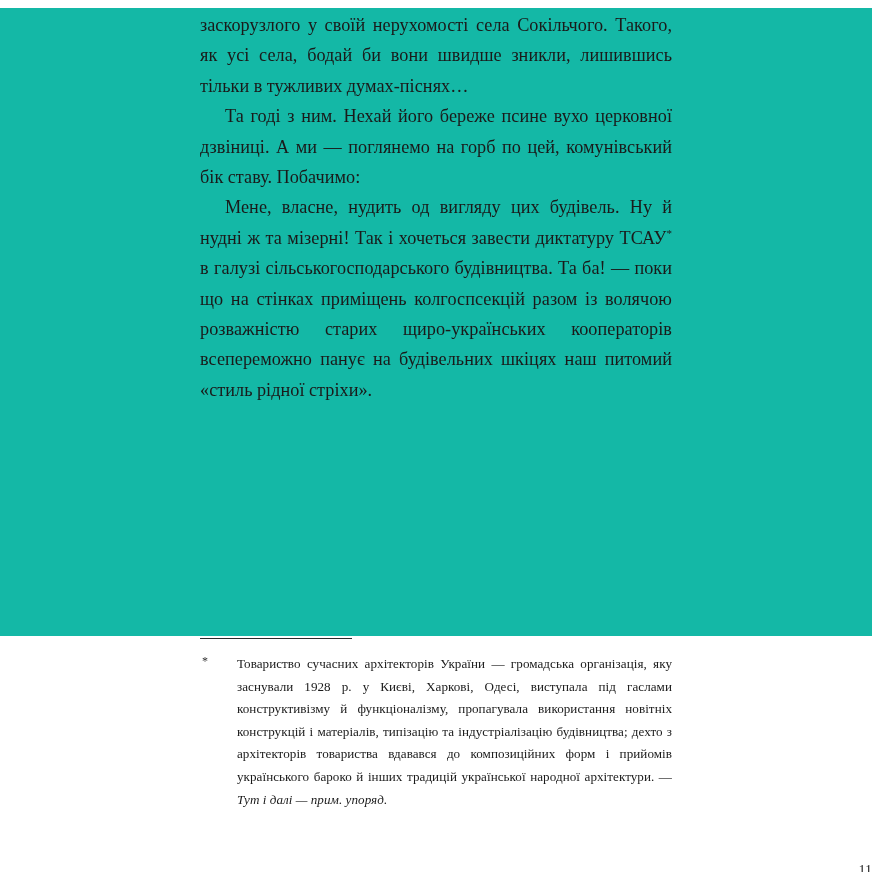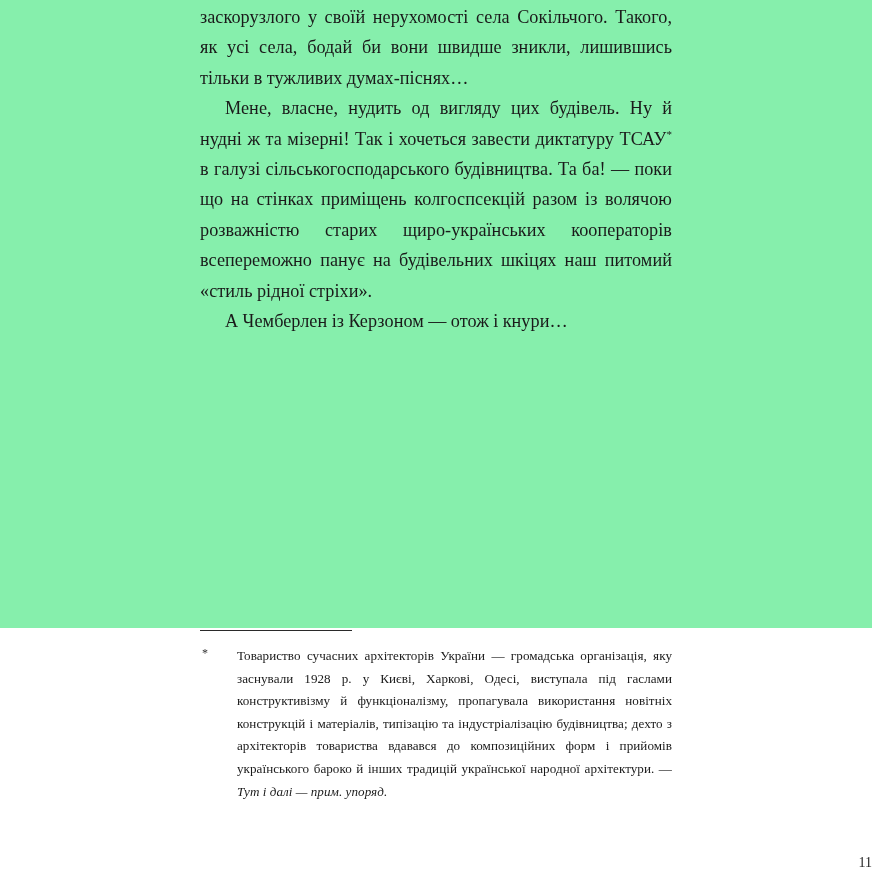--- a/index.html
+++ b/index.html
@@ -15,21 +15,22 @@
     font-family: "Liberation Serif", "DejaVu Serif", serif;
     color: #1a1a1a;
     overflow: hidden;
   }
 
   .page {
     position: relative;
     width: 872px;
     height: 628px;
     box-sizing: border-box;
-    background: #86efac;
+    background: #14b8a6;
+    margin-top: 8px;
   }
 
   
   .textblock {
     position: absolute;
     left: 200px;
     top: 2px;
     width: 472px;
   }
 
@@ -114,27 +115,27 @@
 </head>
 <body>
 
 <div class="page">
 
   <div class="textblock">
 
     <p class="para cont">заскорузлого у своїй нерухомості села Сокільчого. Такого, як усі села, бодай би вони швидше зникли, лишившись тільки в тужливих думах-піснях…</p>
 
 
+    <p class="para">Та годі з ним. Нехай його береже псине вухо церковної дзвіниці. А ми — поглянемо на горб по цей, комунівський бік ставу. Побачимо:</p>
 
 
     <p class="para"><span>Мене, власне, нудить од вигляду цих будівель. Ну й нудні ж та мізерні! Так і хочеться завести диктатуру ТСАУ</span><span class="sup">*</span><span> в галузі сільськогосподарського будівництва. Та ба! — поки що на стінках приміщень колгоспсекцій разом із волячою розважністю старих щиро-українських кооператорів всепереможно панує на будівельних шкіцях наш питомий «стиль рідної стріхи».</span></p>
 
 
 
-    <p class="para">А Чемберлен із Керзоном — отож і кнури…</p>
 
   </div>
 
   <div class="footnote">
     <div class="footnote-rule"></div>
     <div class="footnote-body">
       <span class="footnote-marker">*</span>
       <p class="footnote-text"><span>Товариство сучасних архітекторів України — громадська організація, яку заснували 1928 р. у Києві, Харкові, Одесі, виступала під гаслами конструктивізму й функціоналізму, пропагувала використання новітніх конструкцій і матеріалів, типізацію та індустріалізацію будівництва; дехто з архітекторів товариства вдавався до композиційних форм і прийомів українського бароко й інших традицій української народної архітектури. — </span><span class="it">Тут і далі — прим. упоряд.</span></p>
     </div>
   </div>

